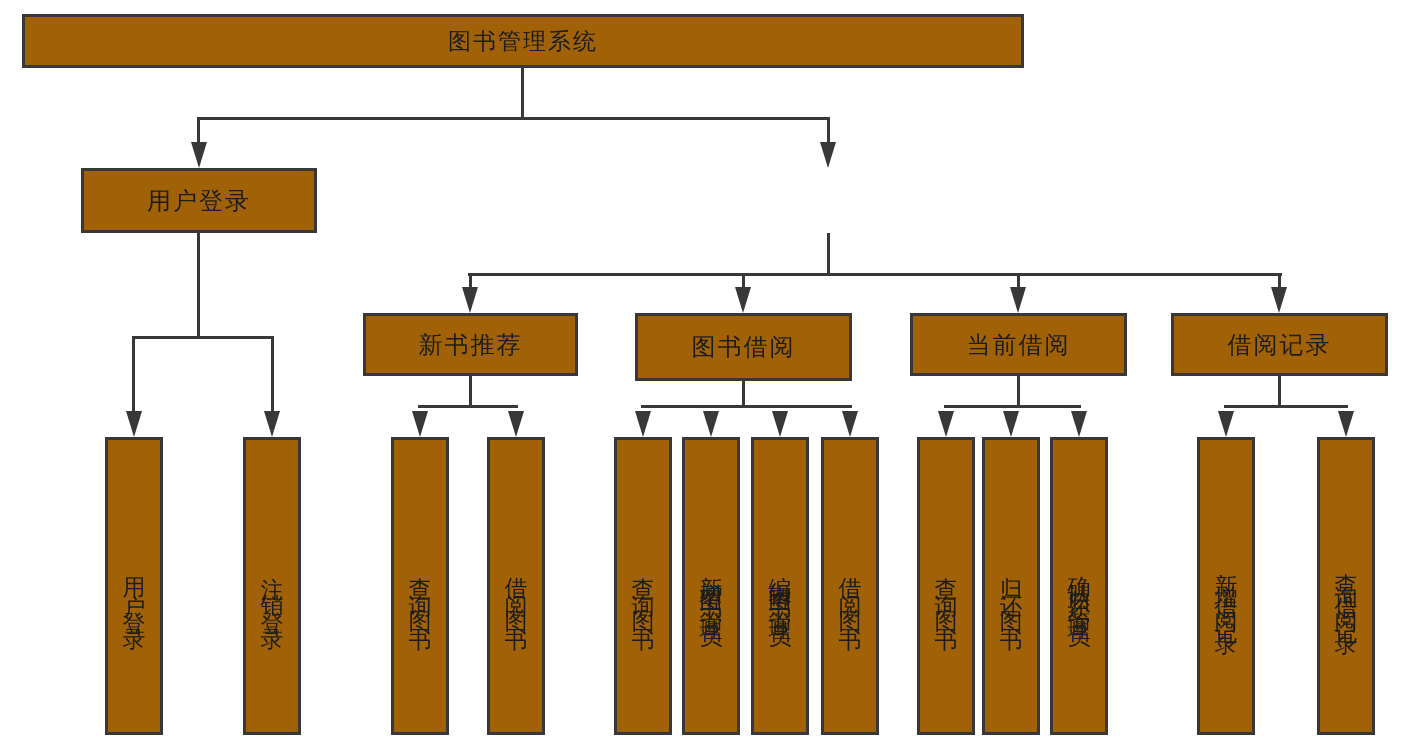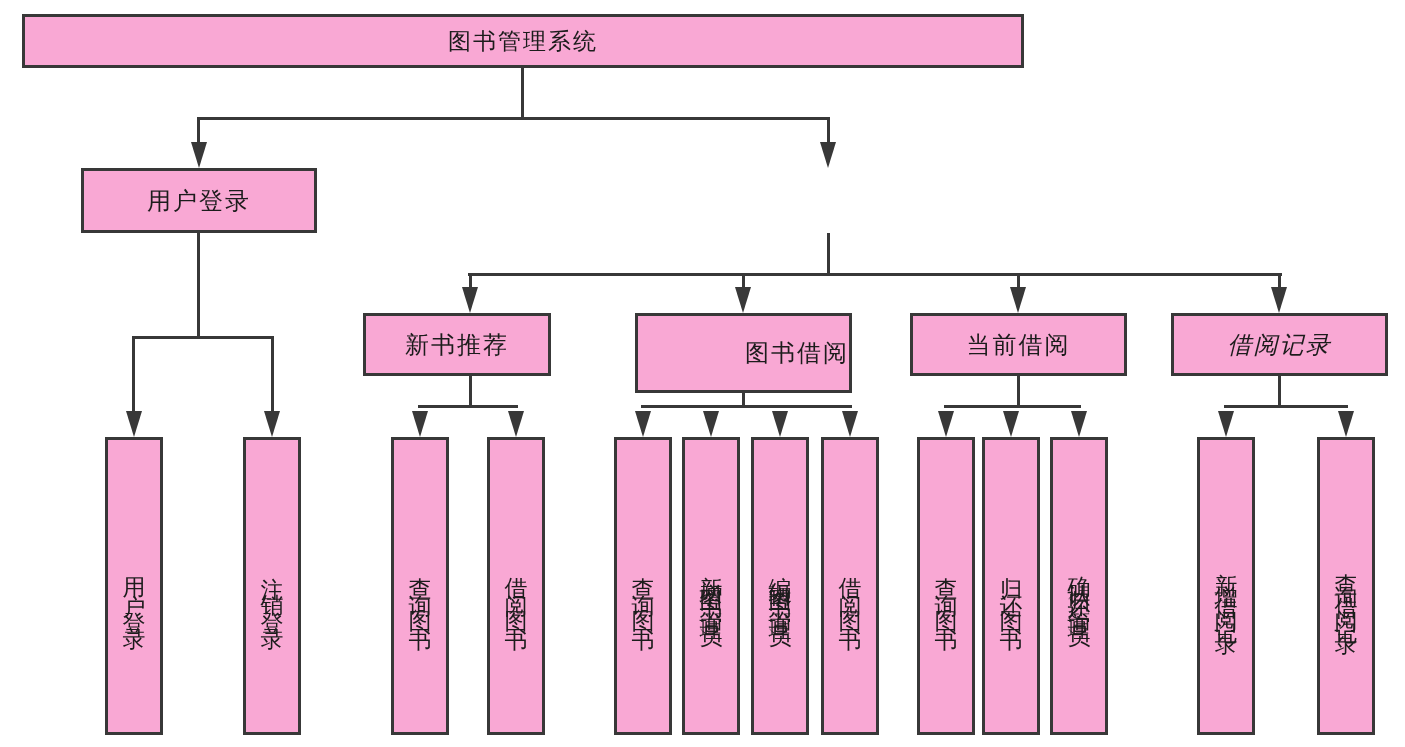--- a/index.html
+++ b/index.html
@@ -14,21 +14,21 @@
   .canvas {
     position: relative;
     width: 1405px;
     height: 747px;
     background: var(--bg-color);
     overflow: hidden;
   }
   .box {
     position: absolute;
     border: 3px solid var(--line-color);
-    background: #f9a8d4;
+    background: #a16207;
     display: flex;
     align-items: center;
     justify-content: center;
     color: var(--text-color);
     z-index: 2;
   }
   .h-label {
     font-size: 24px;
     letter-spacing: 2px;
     white-space: nowrap;
@@ -100,30 +100,30 @@
   <div class="line" style="left:468px; top:273px; width:814px; height:3px;"></div>
   <div class="line" style="left:469px;  top:273px; width:3px; height:16px;"></div>
   <div class="line" style="left:742px;  top:273px; width:3px; height:16px;"></div>
   <div class="line" style="left:1017px; top:273px; width:3px; height:16px;"></div>
   <div class="line" style="left:1278px; top:273px; width:3px; height:16px;"></div>
   <div class="arrow" style="left:462px;  top:287px;"></div>
   <div class="arrow" style="left:735px;  top:287px;"></div>
   <div class="arrow" style="left:1010px; top:287px;"></div>
   <div class="arrow" style="left:1271px; top:287px;"></div>
 
-  <div class="box" style="left:363px; top:313px; width:188px; height:63px;">
+  <div class="box" style="left:363px; top:313px; width:215px; height:63px;">
     <span class="h-label">新书推荐</span>
   </div>
-  <div class="box" style="left:635px; top:313px; width:217px; height:80px;justify-content:flex-end;">
+  <div class="box" style="left:635px; top:313px; width:217px; height:68px;">
     <span class="h-label">图书借阅</span>
   </div>
   <div class="box" style="left:910px; top:313px; width:217px; height:63px;">
     <span class="h-label">当前借阅</span>
   </div>
-  <div class="box" style="left:1171px; top:313px; width:217px; height:63px;font-style:italic;">
+  <div class="box" style="left:1171px; top:313px; width:217px; height:63px;">
     <span class="h-label">借阅记录</span>
   </div>
 
   <div class="line" style="left:469px; top:376px; width:3px;  height:32px;"></div>
   <div class="line" style="left:418px; top:405px; width:100px; height:3px;"></div>
   <div class="arrow" style="left:412px; top:411px;"></div>
   <div class="arrow" style="left:508px; top:411px;"></div>
 
   <div class="line" style="left:742px; top:376px; width:3px;   height:32px;"></div>
   <div class="line" style="left:641px; top:405px; width:211px; height:3px;"></div>

